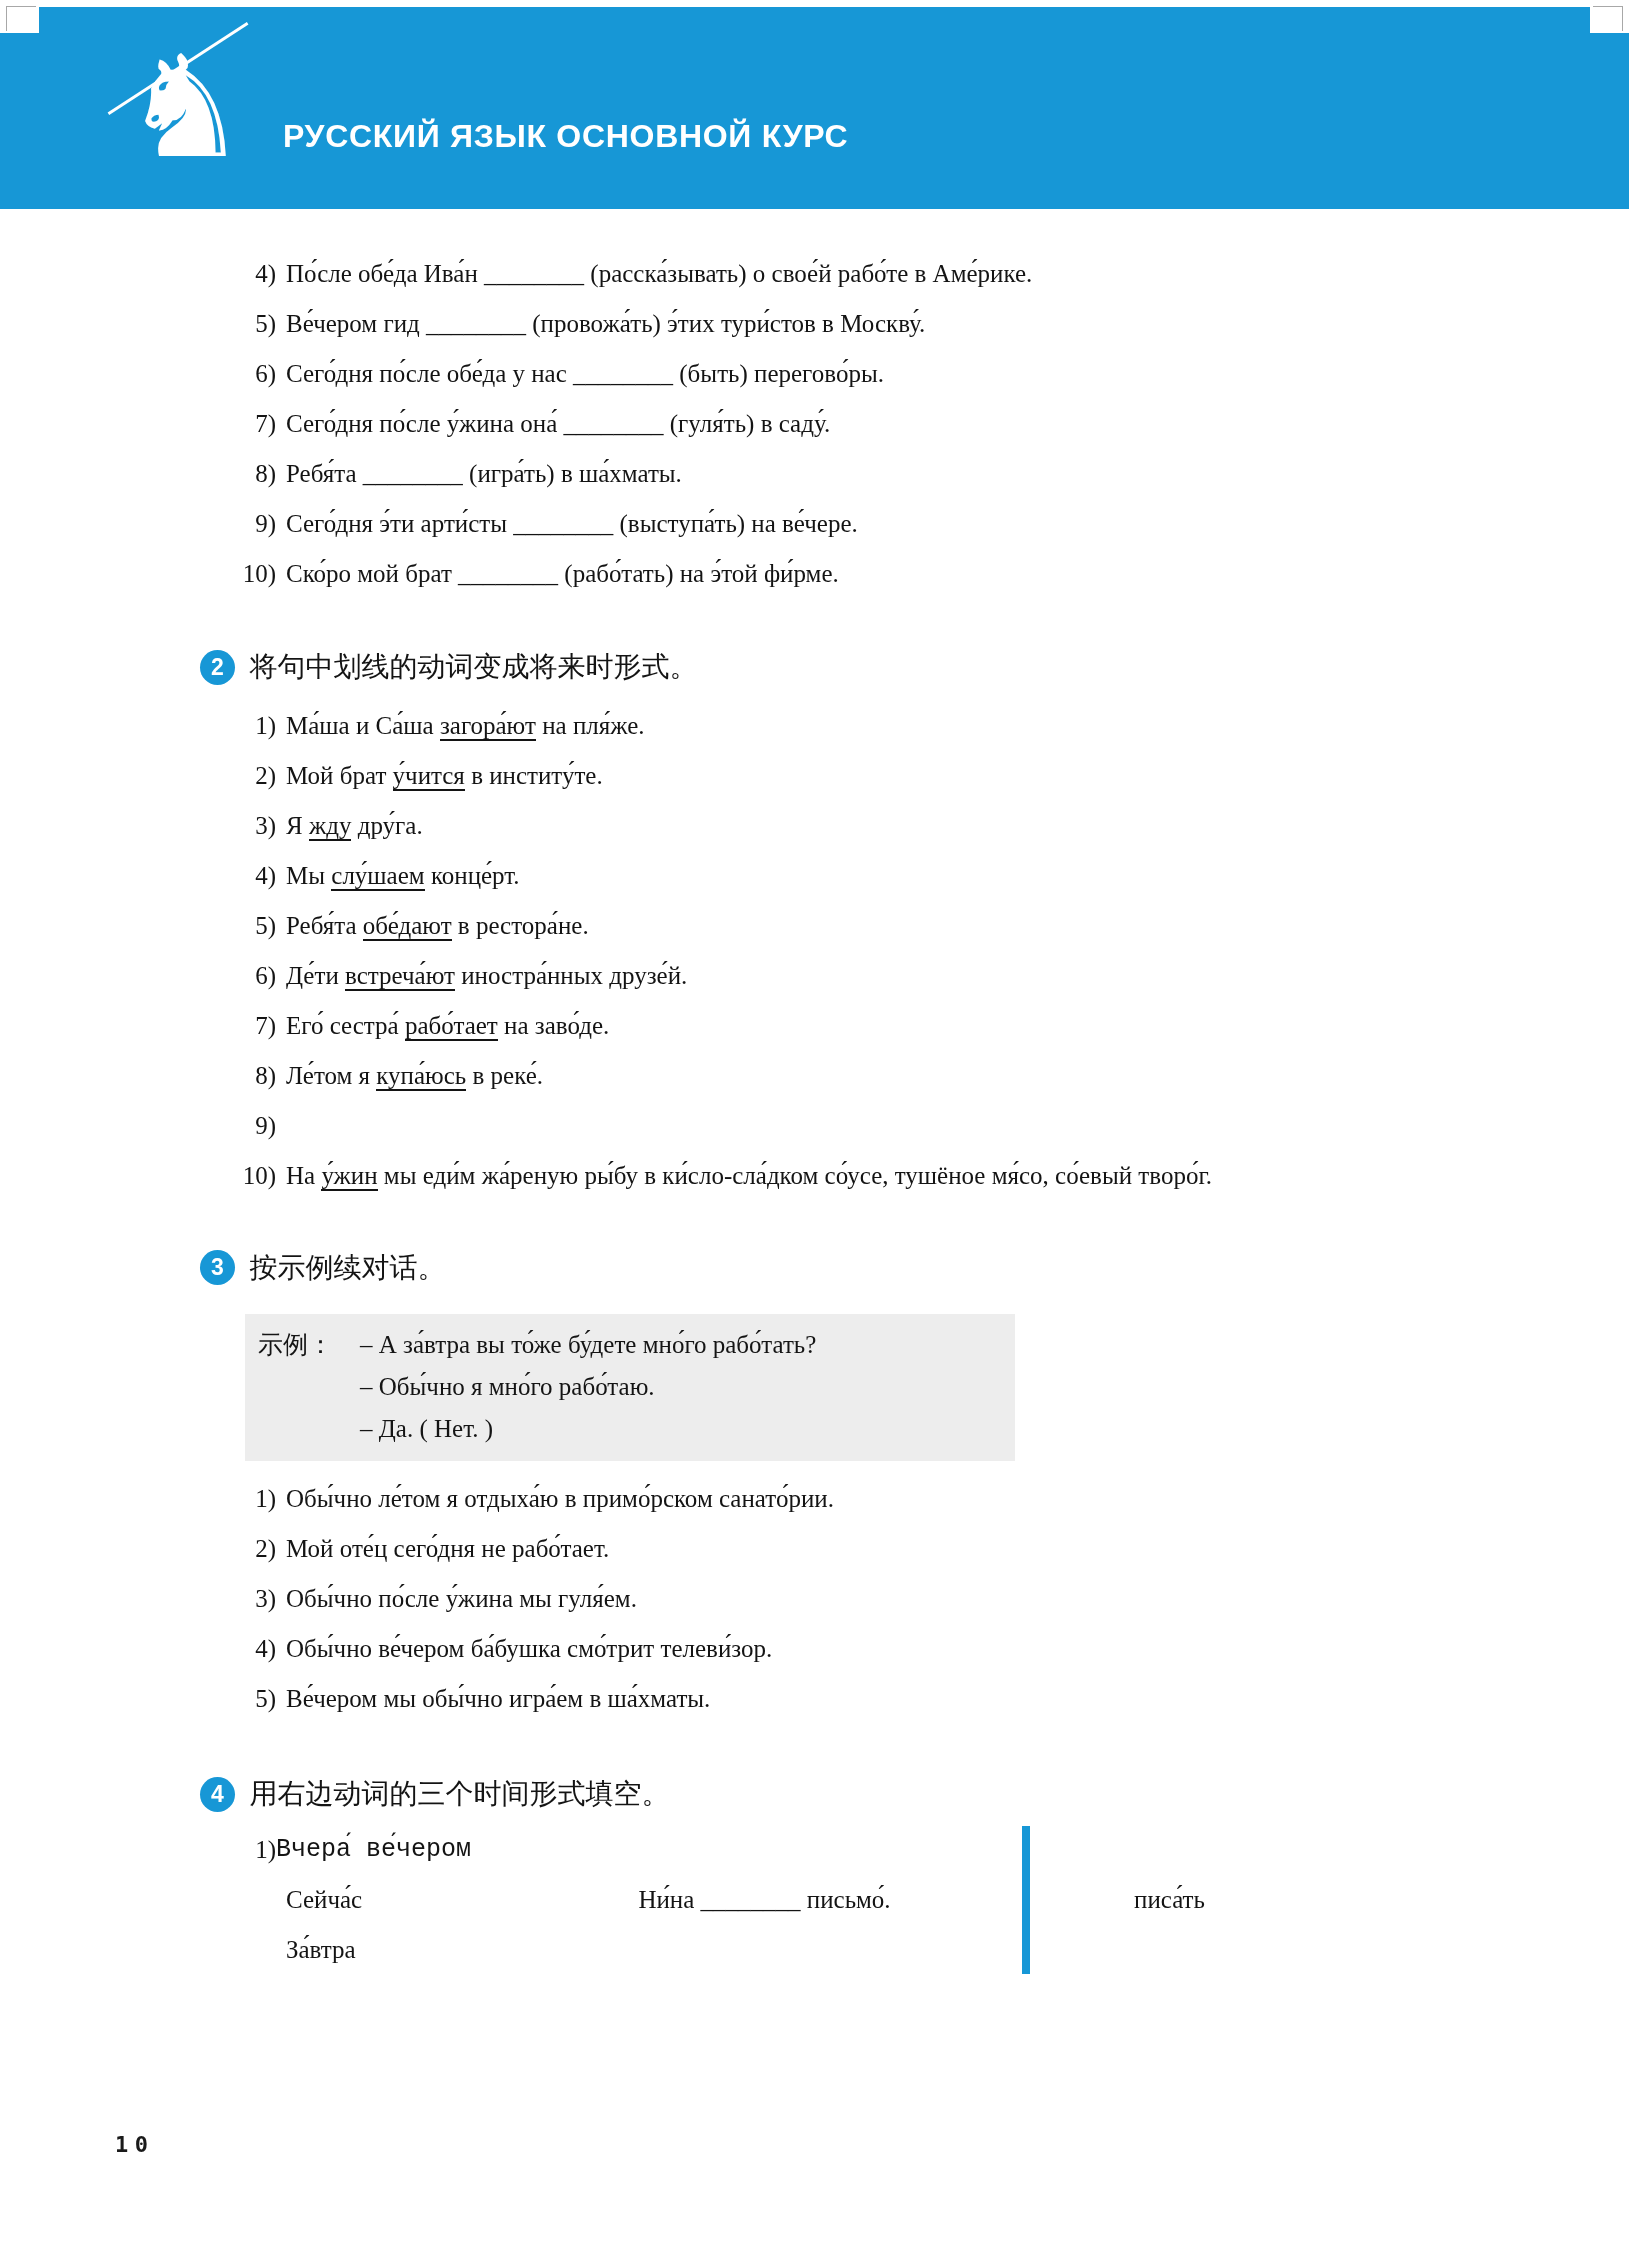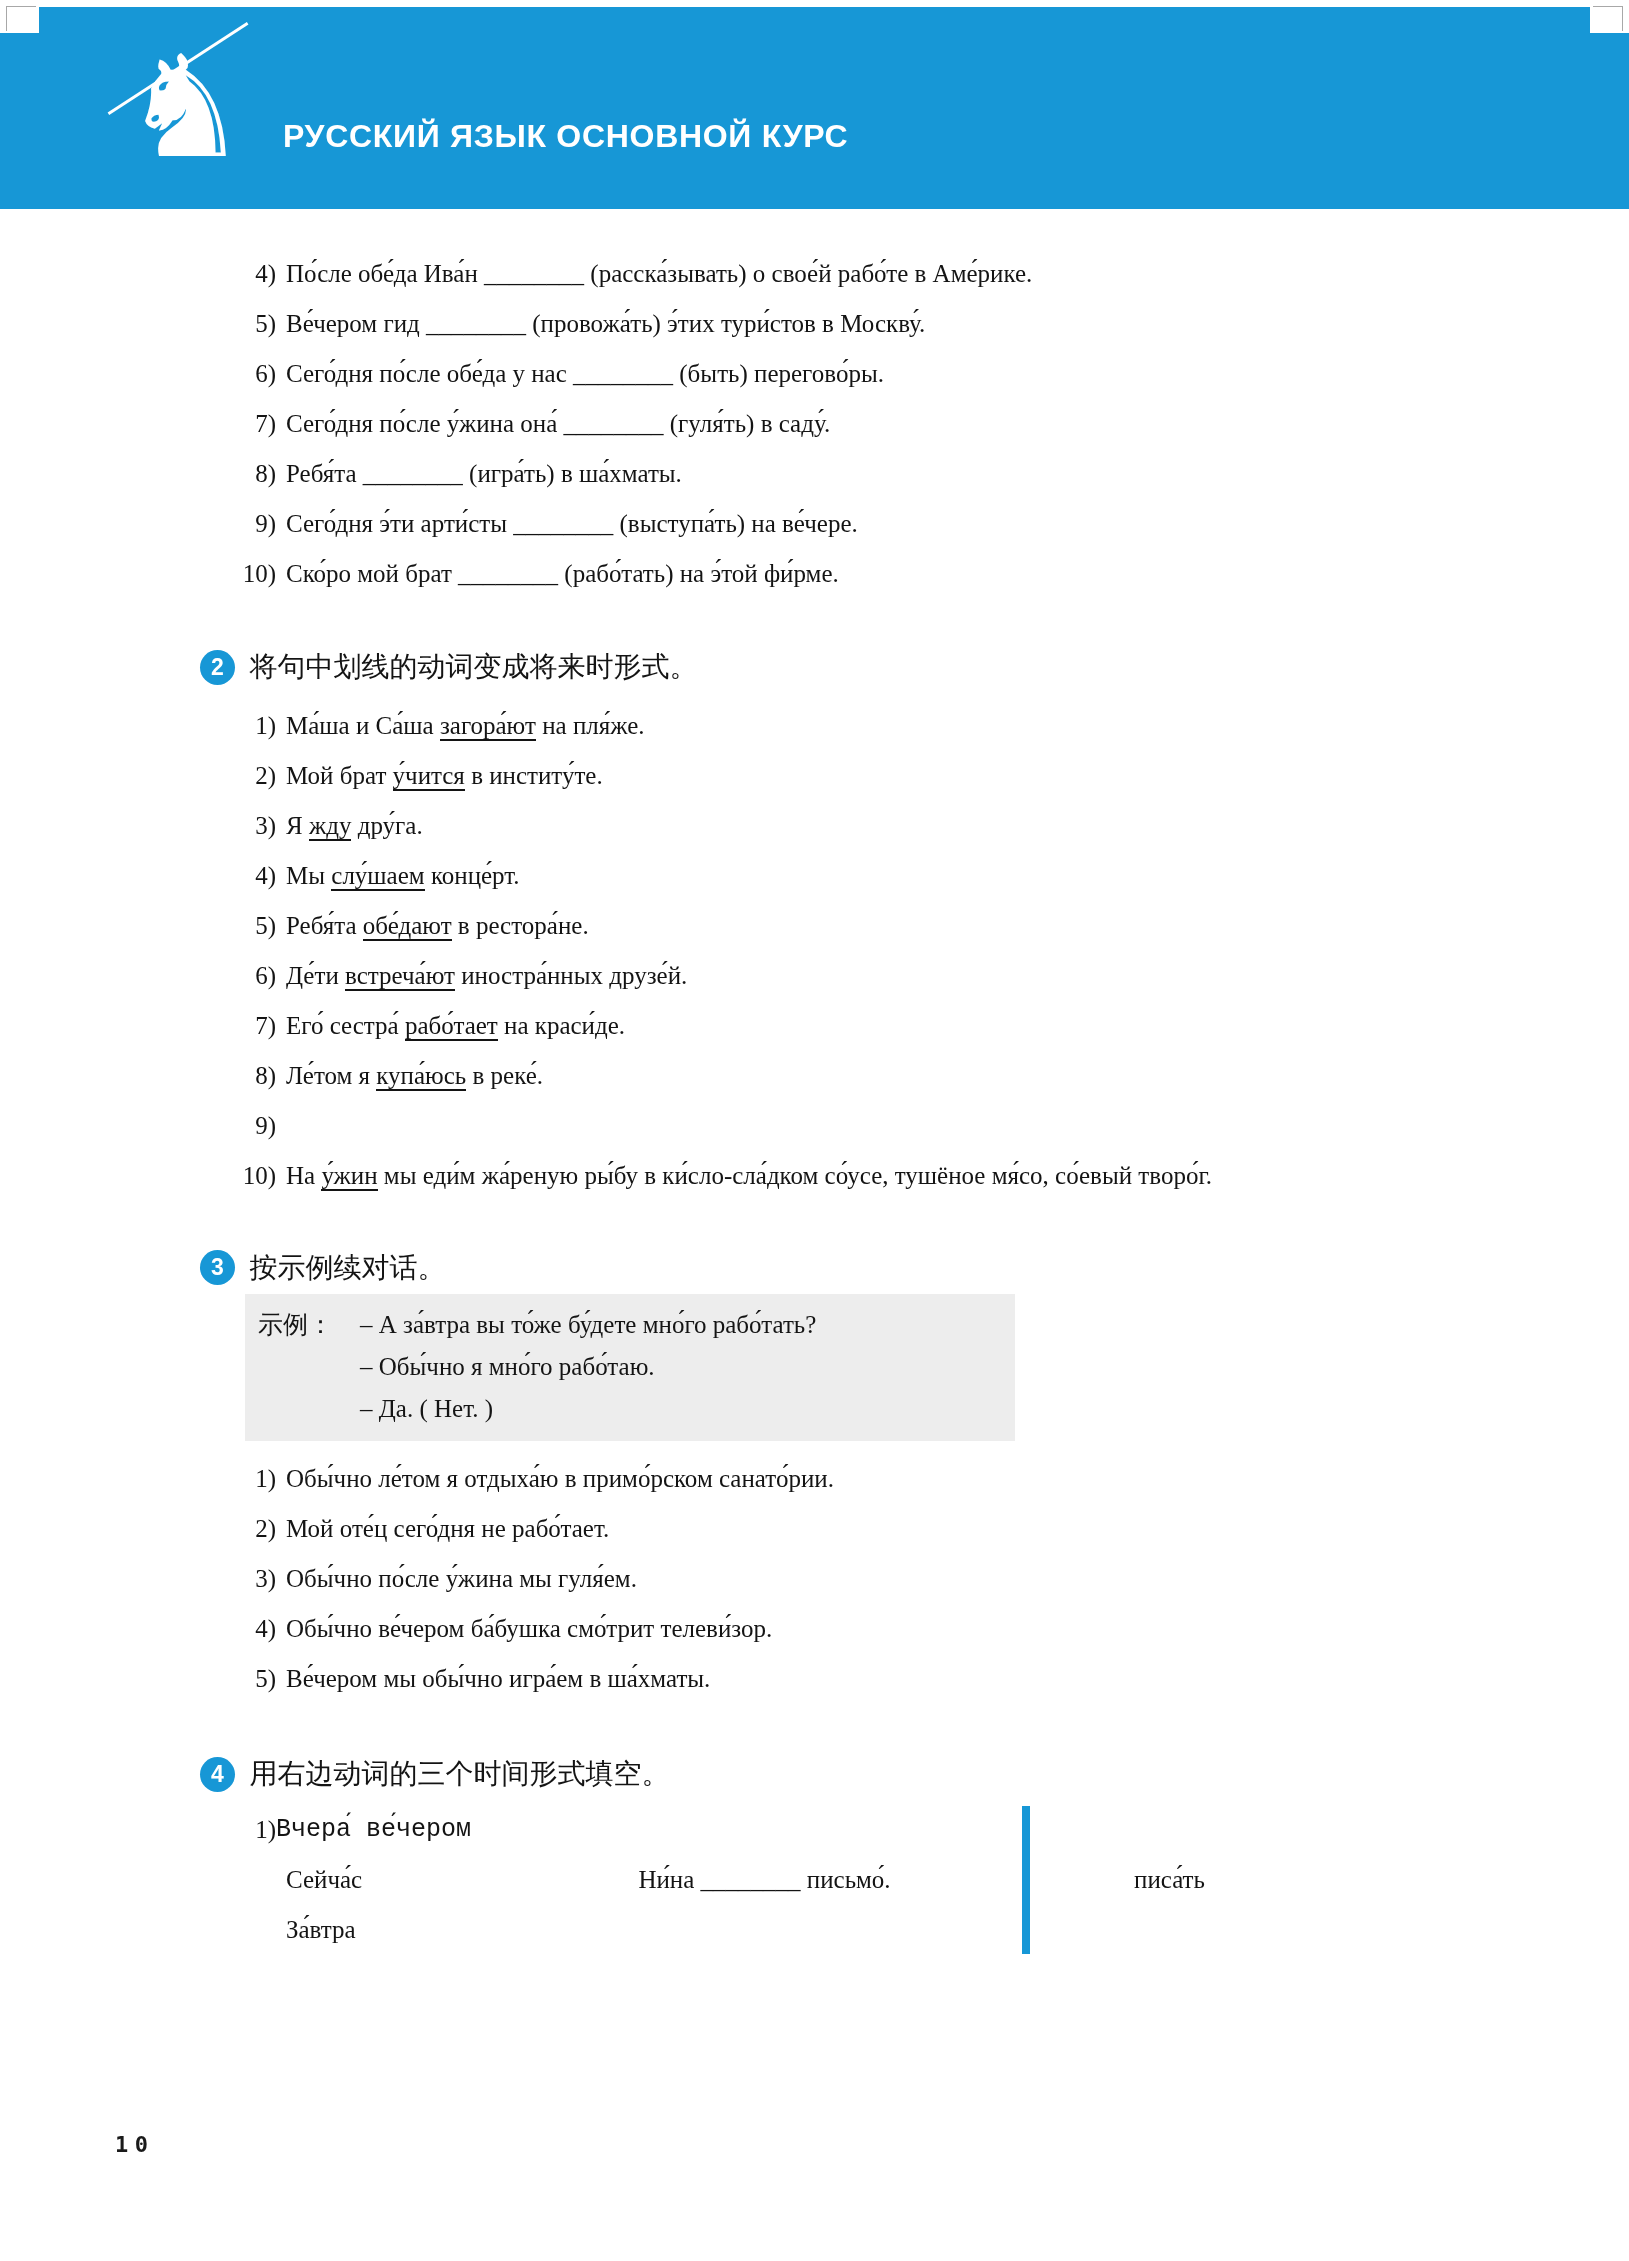--- a/index.html
+++ b/index.html
@@ -43,21 +43,21 @@
   
   .ex-head{display:flex;align-items:center;height:50px;padding-left:200px;}
   .ex-badge{
     flex:0 0 35px;width:35px;height:35px;border-radius:50%;background:#1797d6;
     color:#fff;font-family:"Liberation Sans","DejaVu Sans",sans-serif;font-weight:bold;
     font-size:23px;display:flex;align-items:center;justify-content:center;
   }
   .ex-title{margin-left:14.4px;font-size:28px;}
   
   .example-box{
-    margin:1px 0 0 245px;width:770px;background:#ededed;
+    margin:21px 0 0 245px;width:770px;background:#ededed;
     display:flex;padding:10px 0 11.5px 13px;box-sizing:border-box;
     font-size:25px;line-height:42px;
   }
   .example-label{flex:0 0 102px;}
   .example-lines{flex:1;}
   
   .ex4{display:flex;padding-left:223px;font-size:25px;line-height:50px;margin-top:5.8px;}
   .ex4-left{width:284px;flex:0 0 284px;}
   .ex4-line1{display:flex;}
   .ex4-line1 .num{flex:0 0 53px;text-align:right;}
@@ -151,21 +151,21 @@
   <div class="item">
     <span class="num">5)</span>
     <span class="txt"><span>Ребя́та </span><span class="u">обе́дают</span><span> в рестора́не.</span></span>
   </div>
   <div class="item">
     <span class="num">6)</span>
     <span class="txt"><span>Де́ти </span><span class="u">встреча́ют</span><span> иностра́нных друзе́й.</span></span>
   </div>
   <div class="item">
     <span class="num">7)</span>
-    <span class="txt"><span>Его́ сестра́ </span><span class="u">рабо́тает</span><span> на краси́де.</span></span>
+    <span class="txt"><span>Его́ сестра́ </span><span class="u">рабо́тает</span><span> на заво́де.</span></span>
   </div>
   <div class="item">
     <span class="num">8)</span>
     <span class="txt"><span>Ле́том я </span><span class="u">купа́юсь</span><span> в реке́.</span></span>
   </div>
   <div class="item">
     <span class="num">9)</span>
   </div>
   <div class="item">
     <span class="num">10)</span>

